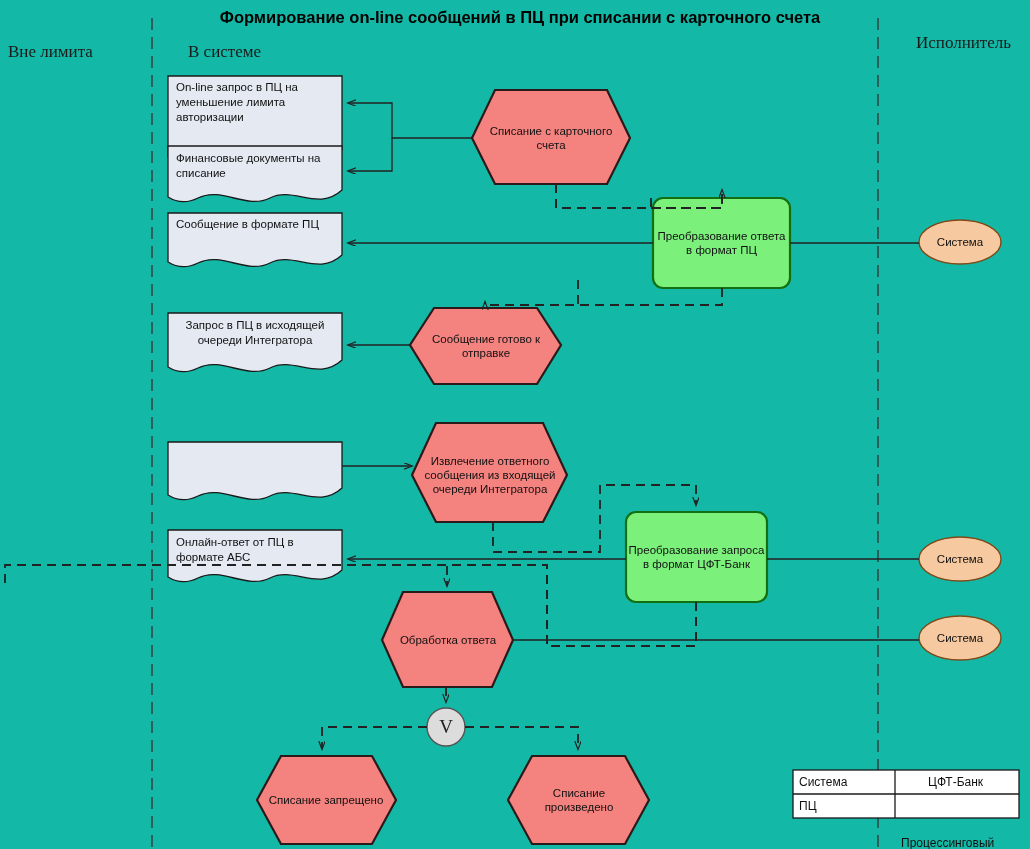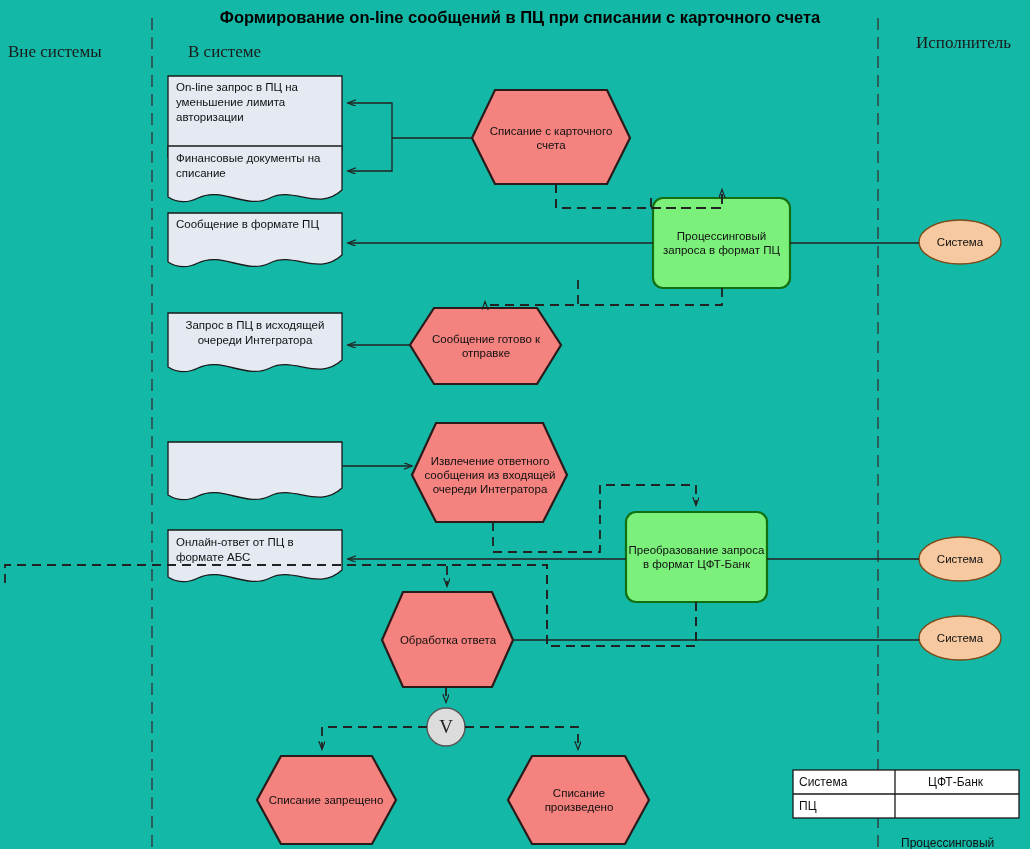--- a/index.html
+++ b/index.html
@@ -85,21 +85,21 @@
     pointer-events: none;
   }
 </style>
 </head>
 <body>
 
 <div id="page">
 
   <div class="ttl">Формирование on-line сообщений в ПЦ при списании с карточного счета</div>
 
-  <div class="swim-label" style="left:8px; top:42px;">Вне системы</div>
+  <div class="swim-label" style="left:8px; top:42px;">Вне лимита</div>
   <div class="swim-label" style="left:188px; top:42px;">В системе</div>
   <div class="swim-label" style="left:916px; top:33px;">Исполнитель</div>
 
   <svg class="layer" viewBox="0 0 1030 849">
     <defs>
       <marker id="ah" markerWidth="10" markerHeight="10" refX="8" refY="3.2" orient="auto" markerUnits="userSpaceOnUse">
         <path d="M0,0 L8.5,3.2 L0,6.4" fill="none" stroke="#222" stroke-width="1.2"></path>
       </marker>
     </defs>
 
@@ -214,21 +214,21 @@
   <div class="doc-text center" style="left:176px; top:318px; width:158px;">Запрос в ПЦ в исходящей очереди Интегратора</div>
   <div class="doc-text" style="left:176px; top:535px; width:160px;">Онлайн-ответ от ПЦ в формате АБС</div>
 
   <div class="node-text" style="left:482px; top:110px; width:138px; height:55px;">Списание с карточного счета</div>
   <div class="node-text" style="left:420px; top:320px; width:132px; height:52px;">Сообщение готово к отправке</div>
   <div class="node-text" style="left:422px; top:440px; width:136px; height:70px;">Извлечение ответного сообщения из входящей очереди Интегратора</div>
   <div class="node-text" style="left:392px; top:615px; width:112px; height:50px;">Обработка ответа</div>
   <div class="node-text" style="left:266px; top:775px; width:120px; height:50px;">Списание запрещено</div>
   <div class="node-text" style="left:518px; top:775px; width:122px; height:50px;">Списание произведено</div>
 
-  <div class="node-text" style="left:655px; top:216px; width:133px; height:54px;">Процессинговый запроса в формат ПЦ</div>
+  <div class="node-text" style="left:655px; top:216px; width:133px; height:54px;">Преобразование ответа в формат ПЦ</div>
   <div class="node-text" style="left:628px; top:530px; width:137px; height:54px;">Преобразование запроса в формат ЦФТ-Банк</div>
 
   <div class="node-text" style="left:925px; top:231px; width:70px; height:22px;">Система</div>
   <div class="node-text" style="left:925px; top:548px; width:70px; height:22px;">Система</div>
   <div class="node-text" style="left:925px; top:627px; width:70px; height:22px;">Система</div>
 
   <div class="gate-text" style="left:427px; top:714px; width:38px; height:26px;">V</div>
 
   <div class="legend-cell" style="left:793px; top:770px; width:102px; height:24px;">Система</div>
   <div class="legend-cell" style="left:895px; top:770px; width:124px; height:24px;padding-left:33px;">ЦФТ-Банк</div>

